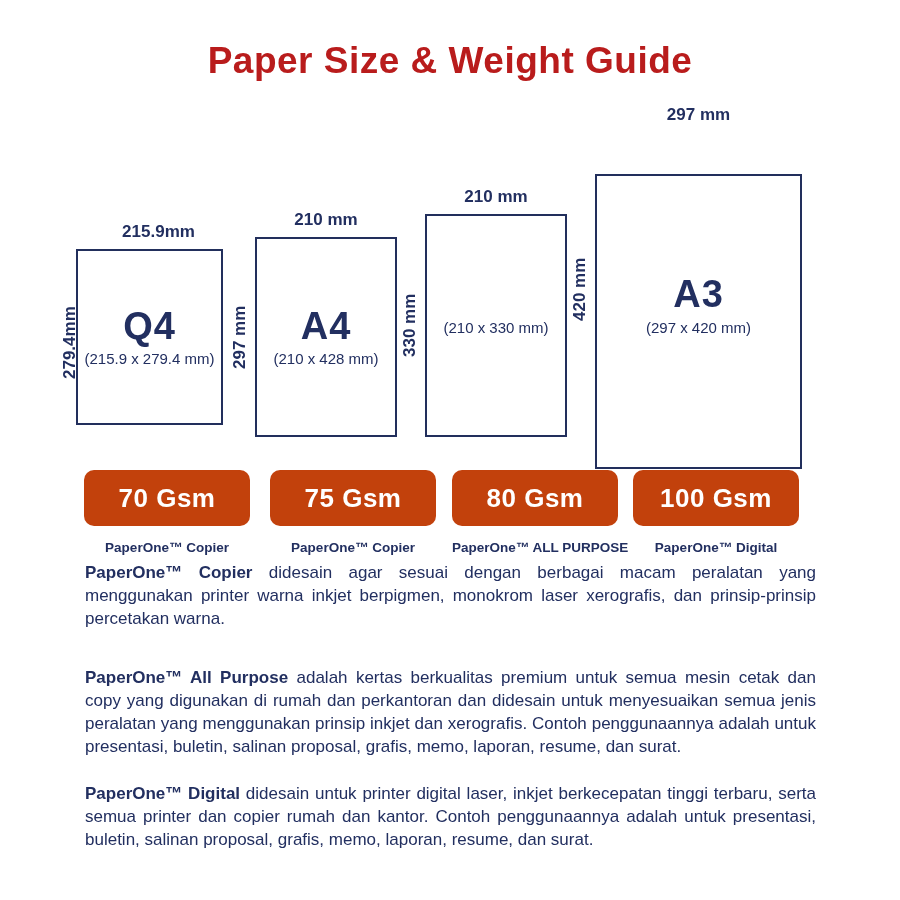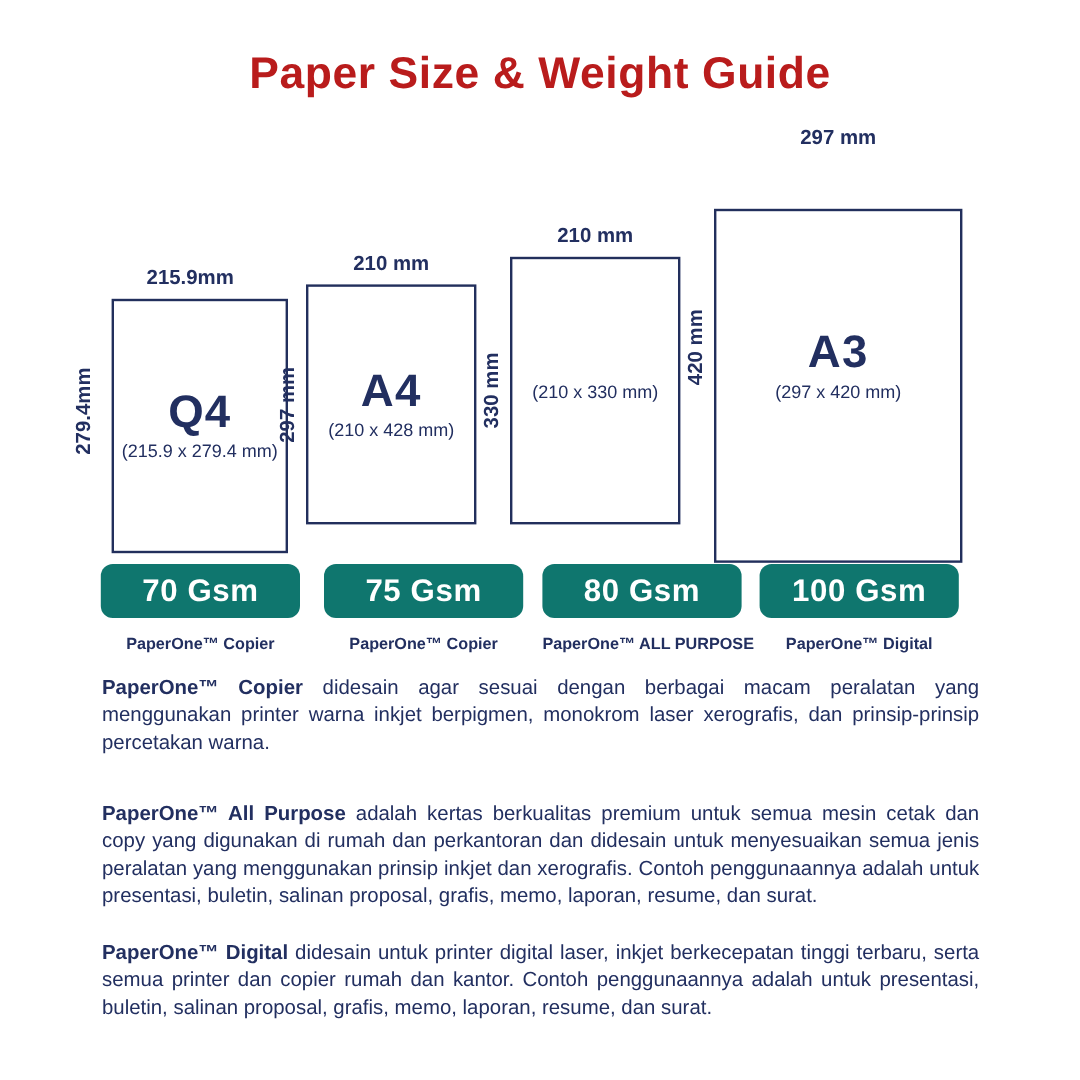--- a/index.html
+++ b/index.html
@@ -43,21 +43,21 @@
     color: #222f60;
   }
   .sheet-dims {
     margin-top: 4px;
     font-size: 15px;
     font-weight: normal;
     color: #222f60;
     white-space: nowrap;
   }
 
-  .q4-sheet { left: 93px;  top: 249px; width: 147px; height: 212px; }
+  .q4-sheet { left: 76px;  top: 249px; width: 147px; height: 176px; }
   .a4-sheet { left: 255px; top: 237px; width: 142px; height: 200px; }
   .f4-sheet { left: 425px; top: 214px; width: 142px; height: 223px; }
   .a3-sheet { left: 595px; top: 142px; width: 207px; height: 295px; margin-top: 32px; }
   .a3-sheet .sheet-inner { transform: translateY(-16px); }
 
   .w-label {
     position: absolute;
     text-align: center;
     font-size: 17px;
     font-weight: bold;
@@ -88,22 +88,22 @@
   .f4-h { left: 398px; top: 214px; height: 223px; }
   .a3-h { left: 568px; top: 142px; height: 295px; }
 
   
   .weight-group { position: absolute; top: 470px; width: 166px; }
   .wg-0 { left: 84px; }
   .wg-1 { left: 270px; }
   .wg-2 { left: 452px; }
   .wg-3 { left: 633px; }
   .badge {
-    height: 45px;
-    background: #0f766e;
+    height: 56px;
+    background: #c2410c;
     border-radius: 10px;
     color: #ffffff;
     font-size: 26px;
     font-weight: bold;
     display: flex;
     align-items: center;
     justify-content: center;
     letter-spacing: 0.5px;
   }
   .product {

